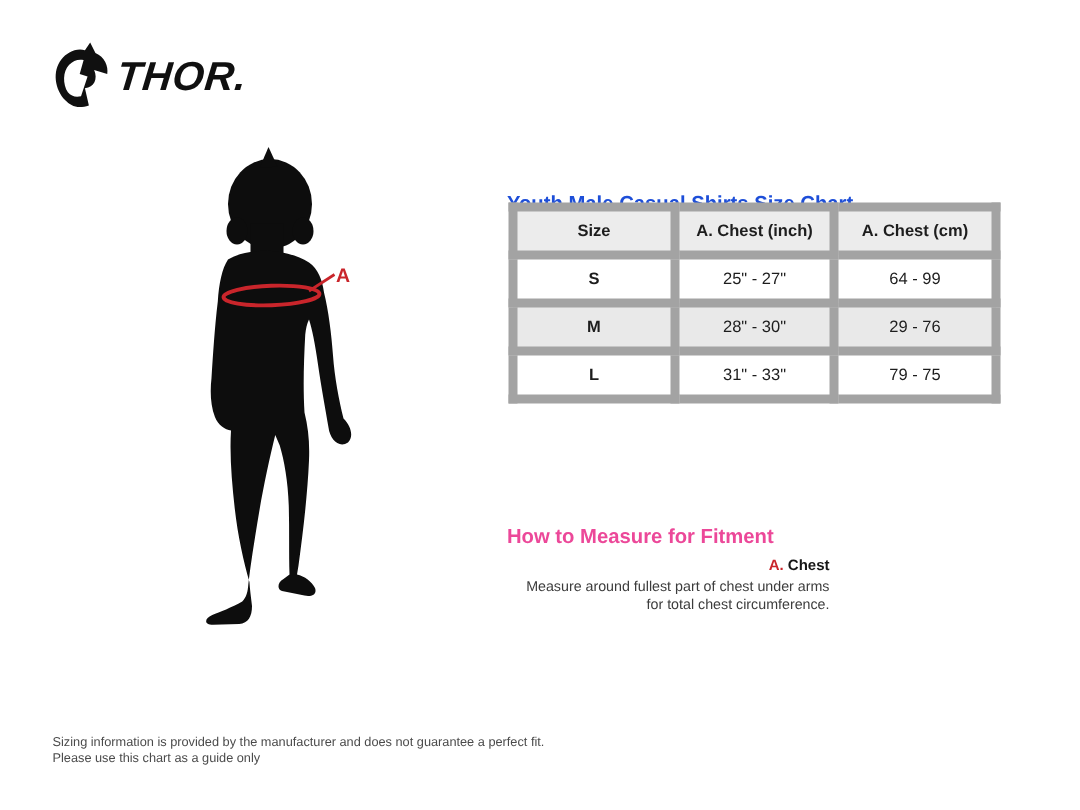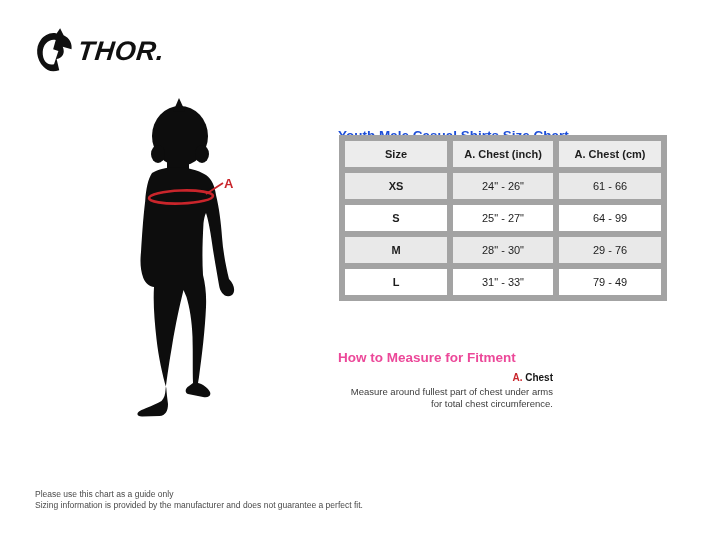--- a/index.html
+++ b/index.html
@@ -197,50 +197,45 @@
         <col class="col-cm">
       </colgroup>
     <thead>
       <tr>
         <th>Size</th>
         <th>A. Chest (inch)</th>
         <th>A. Chest (cm)</th>
       </tr>
     </thead>
     <tbody>
-      <tr class="alt">
-        <td class="size-cell">XS</td>
-        <td>24" - 26"</td>
-        <td>61 - 66</td>
-      </tr>
       <tr>
         <td class="size-cell">S</td>
         <td>25" - 27"</td>
         <td>64 - 99</td>
       </tr>
       <tr class="alt">
         <td class="size-cell">M</td>
         <td>28" - 30"</td>
         <td>29 - 76</td>
       </tr>
       <tr>
         <td class="size-cell">L</td>
         <td>31" - 33"</td>
-        <td>79 - 49</td>
+        <td>79 - 75</td>
       </tr>
     </tbody>
   </table>
 
   <div class="howto-title">How to Measure for Fitment</div>
   <div class="measure-item">
     <div class="measure-label">
       <span class="measure-key">A.</span>
       <span>Chest</span>
     </div>
     <div class="measure-desc">Measure around fullest part of chest under arms for total chest circumference.</div>
   </div>
 
   <div class="footer">
+    <div>Sizing information is provided by the manufacturer and does not guarantee a perfect fit.</div>
     <div>Please use this chart as a guide only</div>
-    <div>Sizing information is provided by the manufacturer and does not guarantee a perfect fit.</div>
   </div>
 
 </div>
 
 </body></html>

